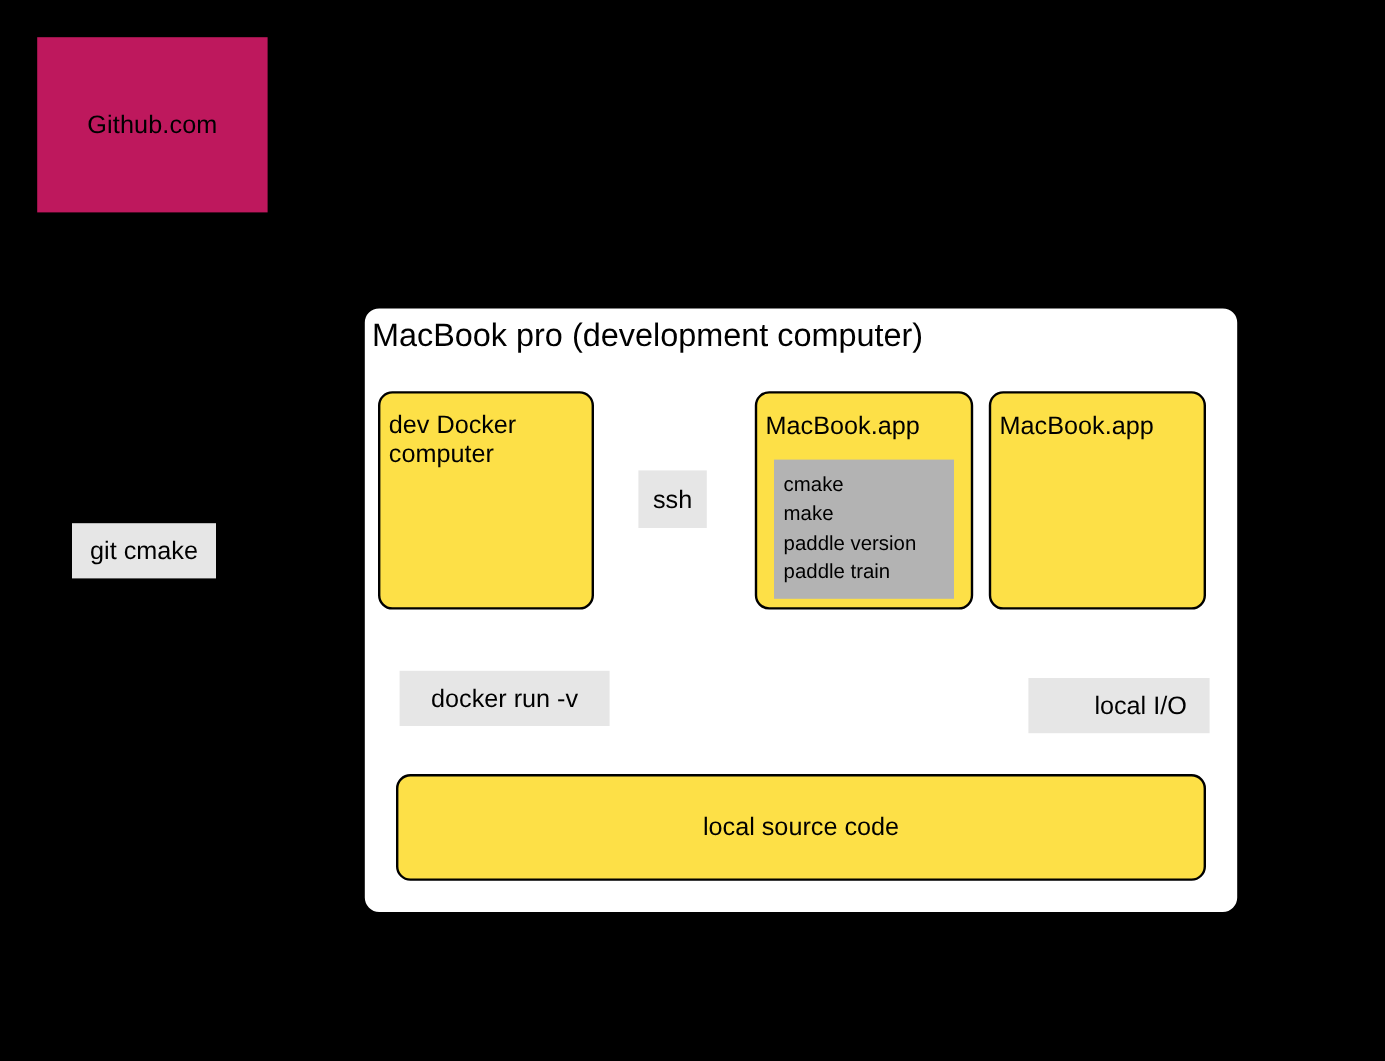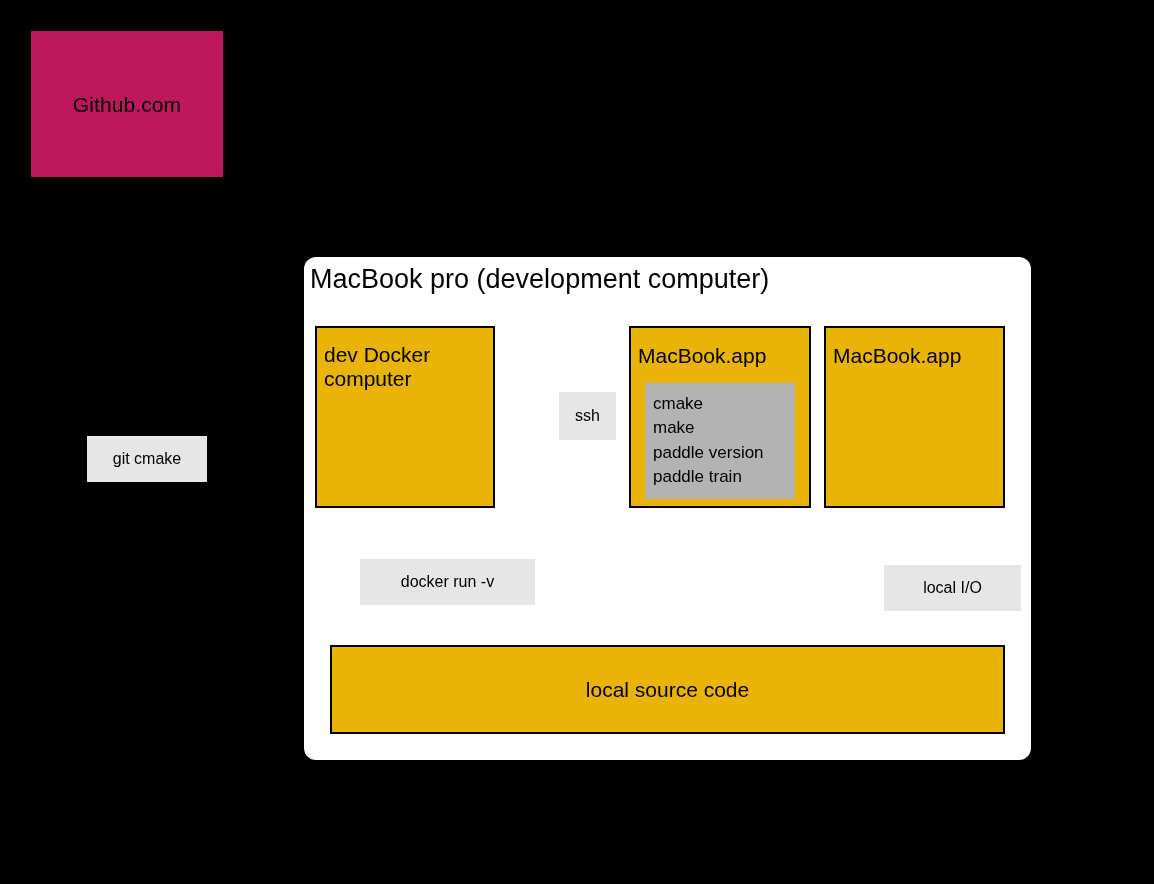--- a/index.html
+++ b/index.html
@@ -52,23 +52,23 @@
   .macbook-title {
     position: absolute;
     left: 310px;
     top: 266px;
     font-size: 27px;
     line-height: 1;
     white-space: nowrap;
   }
   
   .app-box {
-    background: #eab308;
+    background: #fde047;
     border: 2px solid #000000;
-    border-radius: 0;
+    border-radius: 12px;
   }
   .app-title {
     position: absolute;
     font-size: 21px;
     line-height: 1.14;
     white-space: pre-line;
   }
   .docker-box { left: 315px; top: 326px; width: 180px; height: 182px; }
   .docker-title { left: 324px; top: 343px; width: 165px; }
 
@@ -100,33 +100,32 @@
     display: flex;
     align-items: center;
     justify-content: center;
     font-size: 21px;
   }
 
   
   .edge-label {
     position: absolute;
     background: #e6e6e6;
-    font-size: 16px;
+    font-size: 21px;
     line-height: 1;
     display: flex;
     align-items: center;
     justify-content: center;
     white-space: nowrap;
     z-index: 5;
-    margin-left: 27px;
   }
   .lbl-git-clone  { left: 60px;  top: 436px; width: 120px; height: 46px; }
   .lbl-ssh        { left: 532px; top: 392px; width: 57px;  height: 48px; }
   .lbl-docker-run { left: 333px; top: 559px; width: 175px; height: 46px; }
-  .lbl-local-io   { left: 857px; top: 565px; width: 137px; height: 46px; }
+  .lbl-local-io   { left: 857px; top: 565px; width: 115px; height: 46px; padding-left: 36px; }
 </style>
 </head>
 <body>
 
 <svg id="canvas" viewBox="0 0 1154 884" xmlns="http://www.w3.org/2000/svg">
   <defs>
     <marker id="solid-arrow" viewBox="0 0 10 10" refX="9.4" refY="5" markerWidth="5.2" markerHeight="5.2" orient="auto-start-reverse">
       <path d="M 0 0.6 L 10 5 L 0 9.4 z" fill="#000000"></path>
     </marker>
     <marker id="open-arrow" viewBox="0 0 10 10" refX="9.6" refY="5" markerWidth="6.2" markerHeight="6.2" orient="auto-start-reverse">

